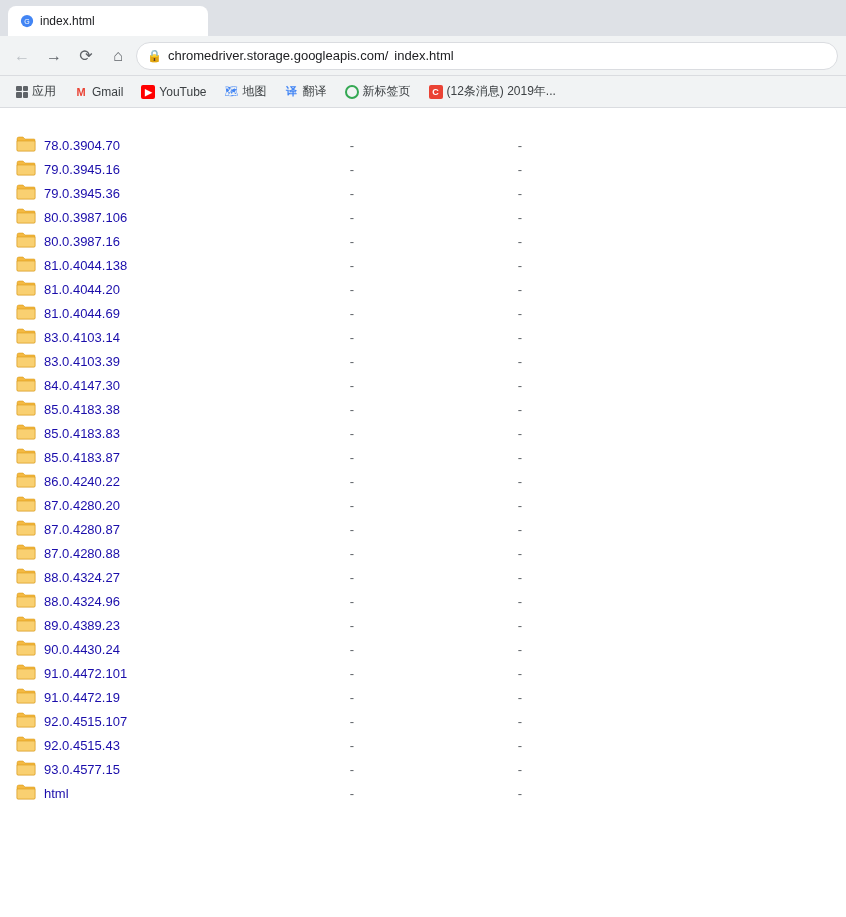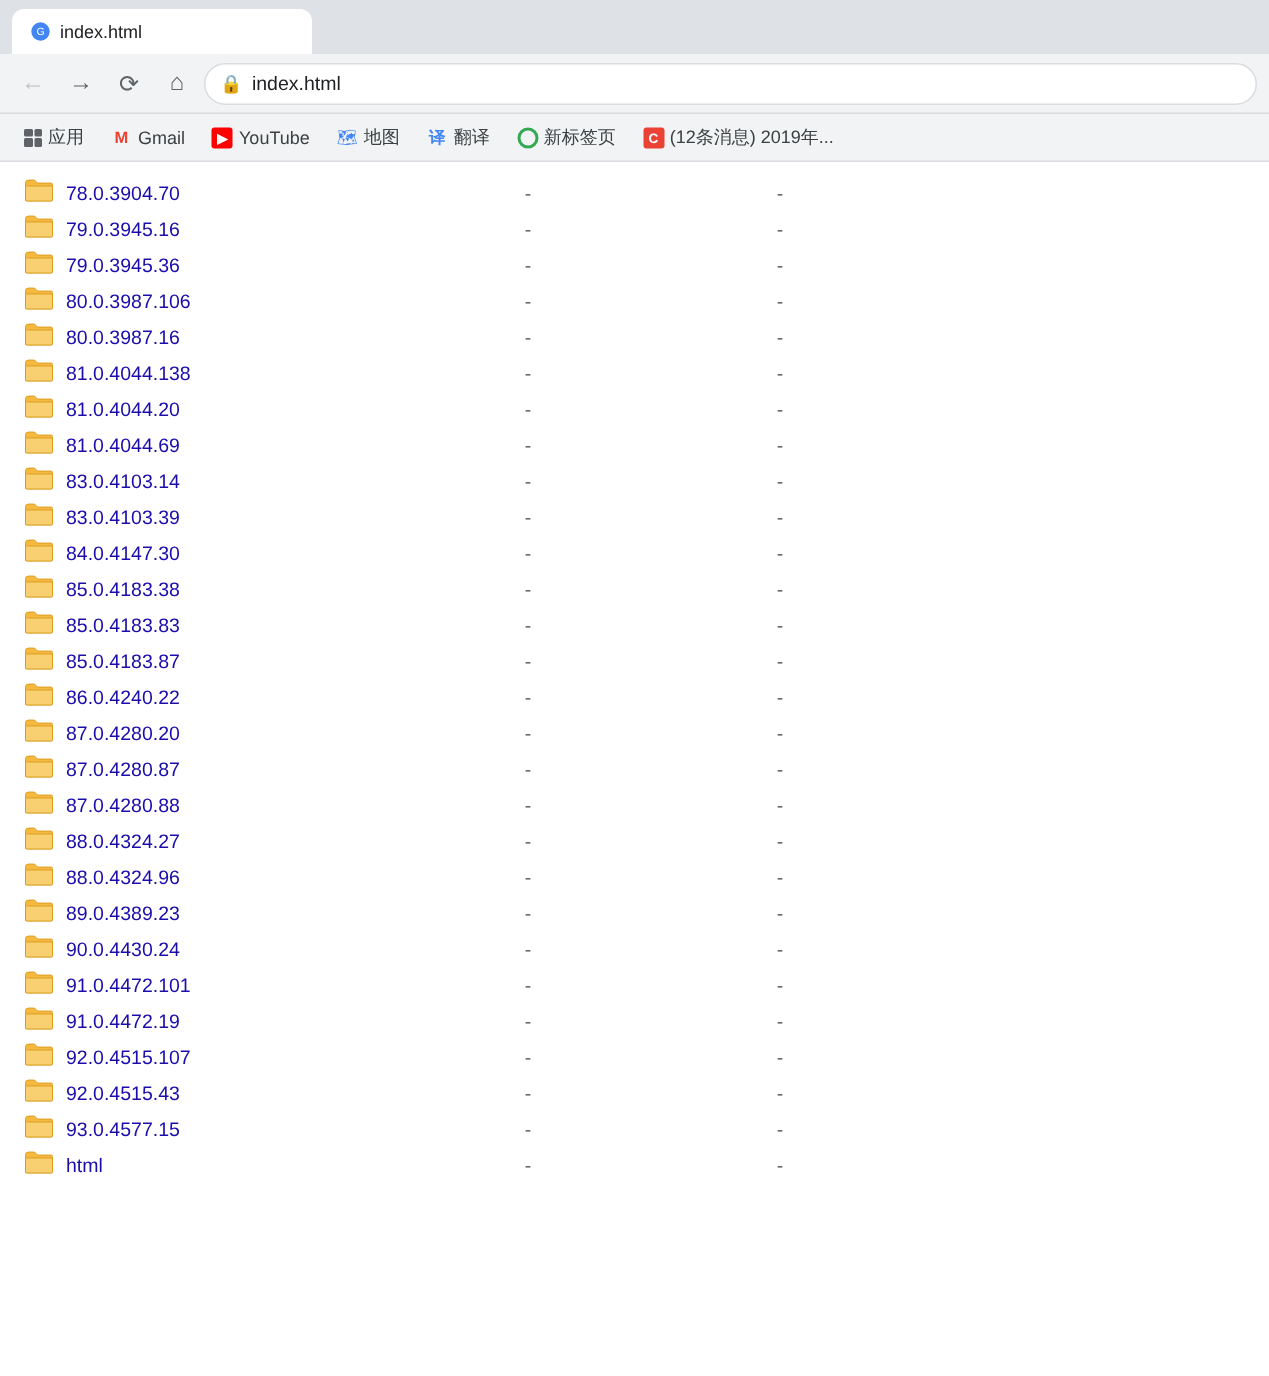--- a/index.html
+++ b/index.html
@@ -98,21 +98,21 @@
       height: 14px;
       display: inline-flex;
       align-items: center;
       justify-content: center;
       font-size: 11px;
     }
 
     
     .page-content {
       background: #fff;
-      padding: 8px 0;
+      padding: 25px 0;
       overflow-y: auto;
     }
     .file-row {
       display: flex;
       align-items: center;
       padding: 2px 16px;
       font-size: 13px;
       gap: 8px;
       min-height: 24px;
     }
@@ -203,20 +203,21 @@
   </div>
 
   <div class="nav-bar">
     <button class="nav-btn disabled" title="Back">←</button>
     <button class="nav-btn" title="Forward">→</button>
     <button class="nav-btn" title="Reload">⟳</button>
     <button class="nav-btn" title="Home">⌂</button>
 
     <div class="address-bar">
       <span class="lock-icon">🔒</span>
+      <span style="color:#202124;">chromedriver.storage.googleapis.com/</span>
         <span style="color:#202124; font-weight:500;">index.html</span>
     </div>
   </div>
 
   <div class="bookmarks-bar">
 
     <div class="bookmark-item">
       <div class="grid-icon">
         <div class="grid-dot"></div>
           <div class="grid-dot"></div>

